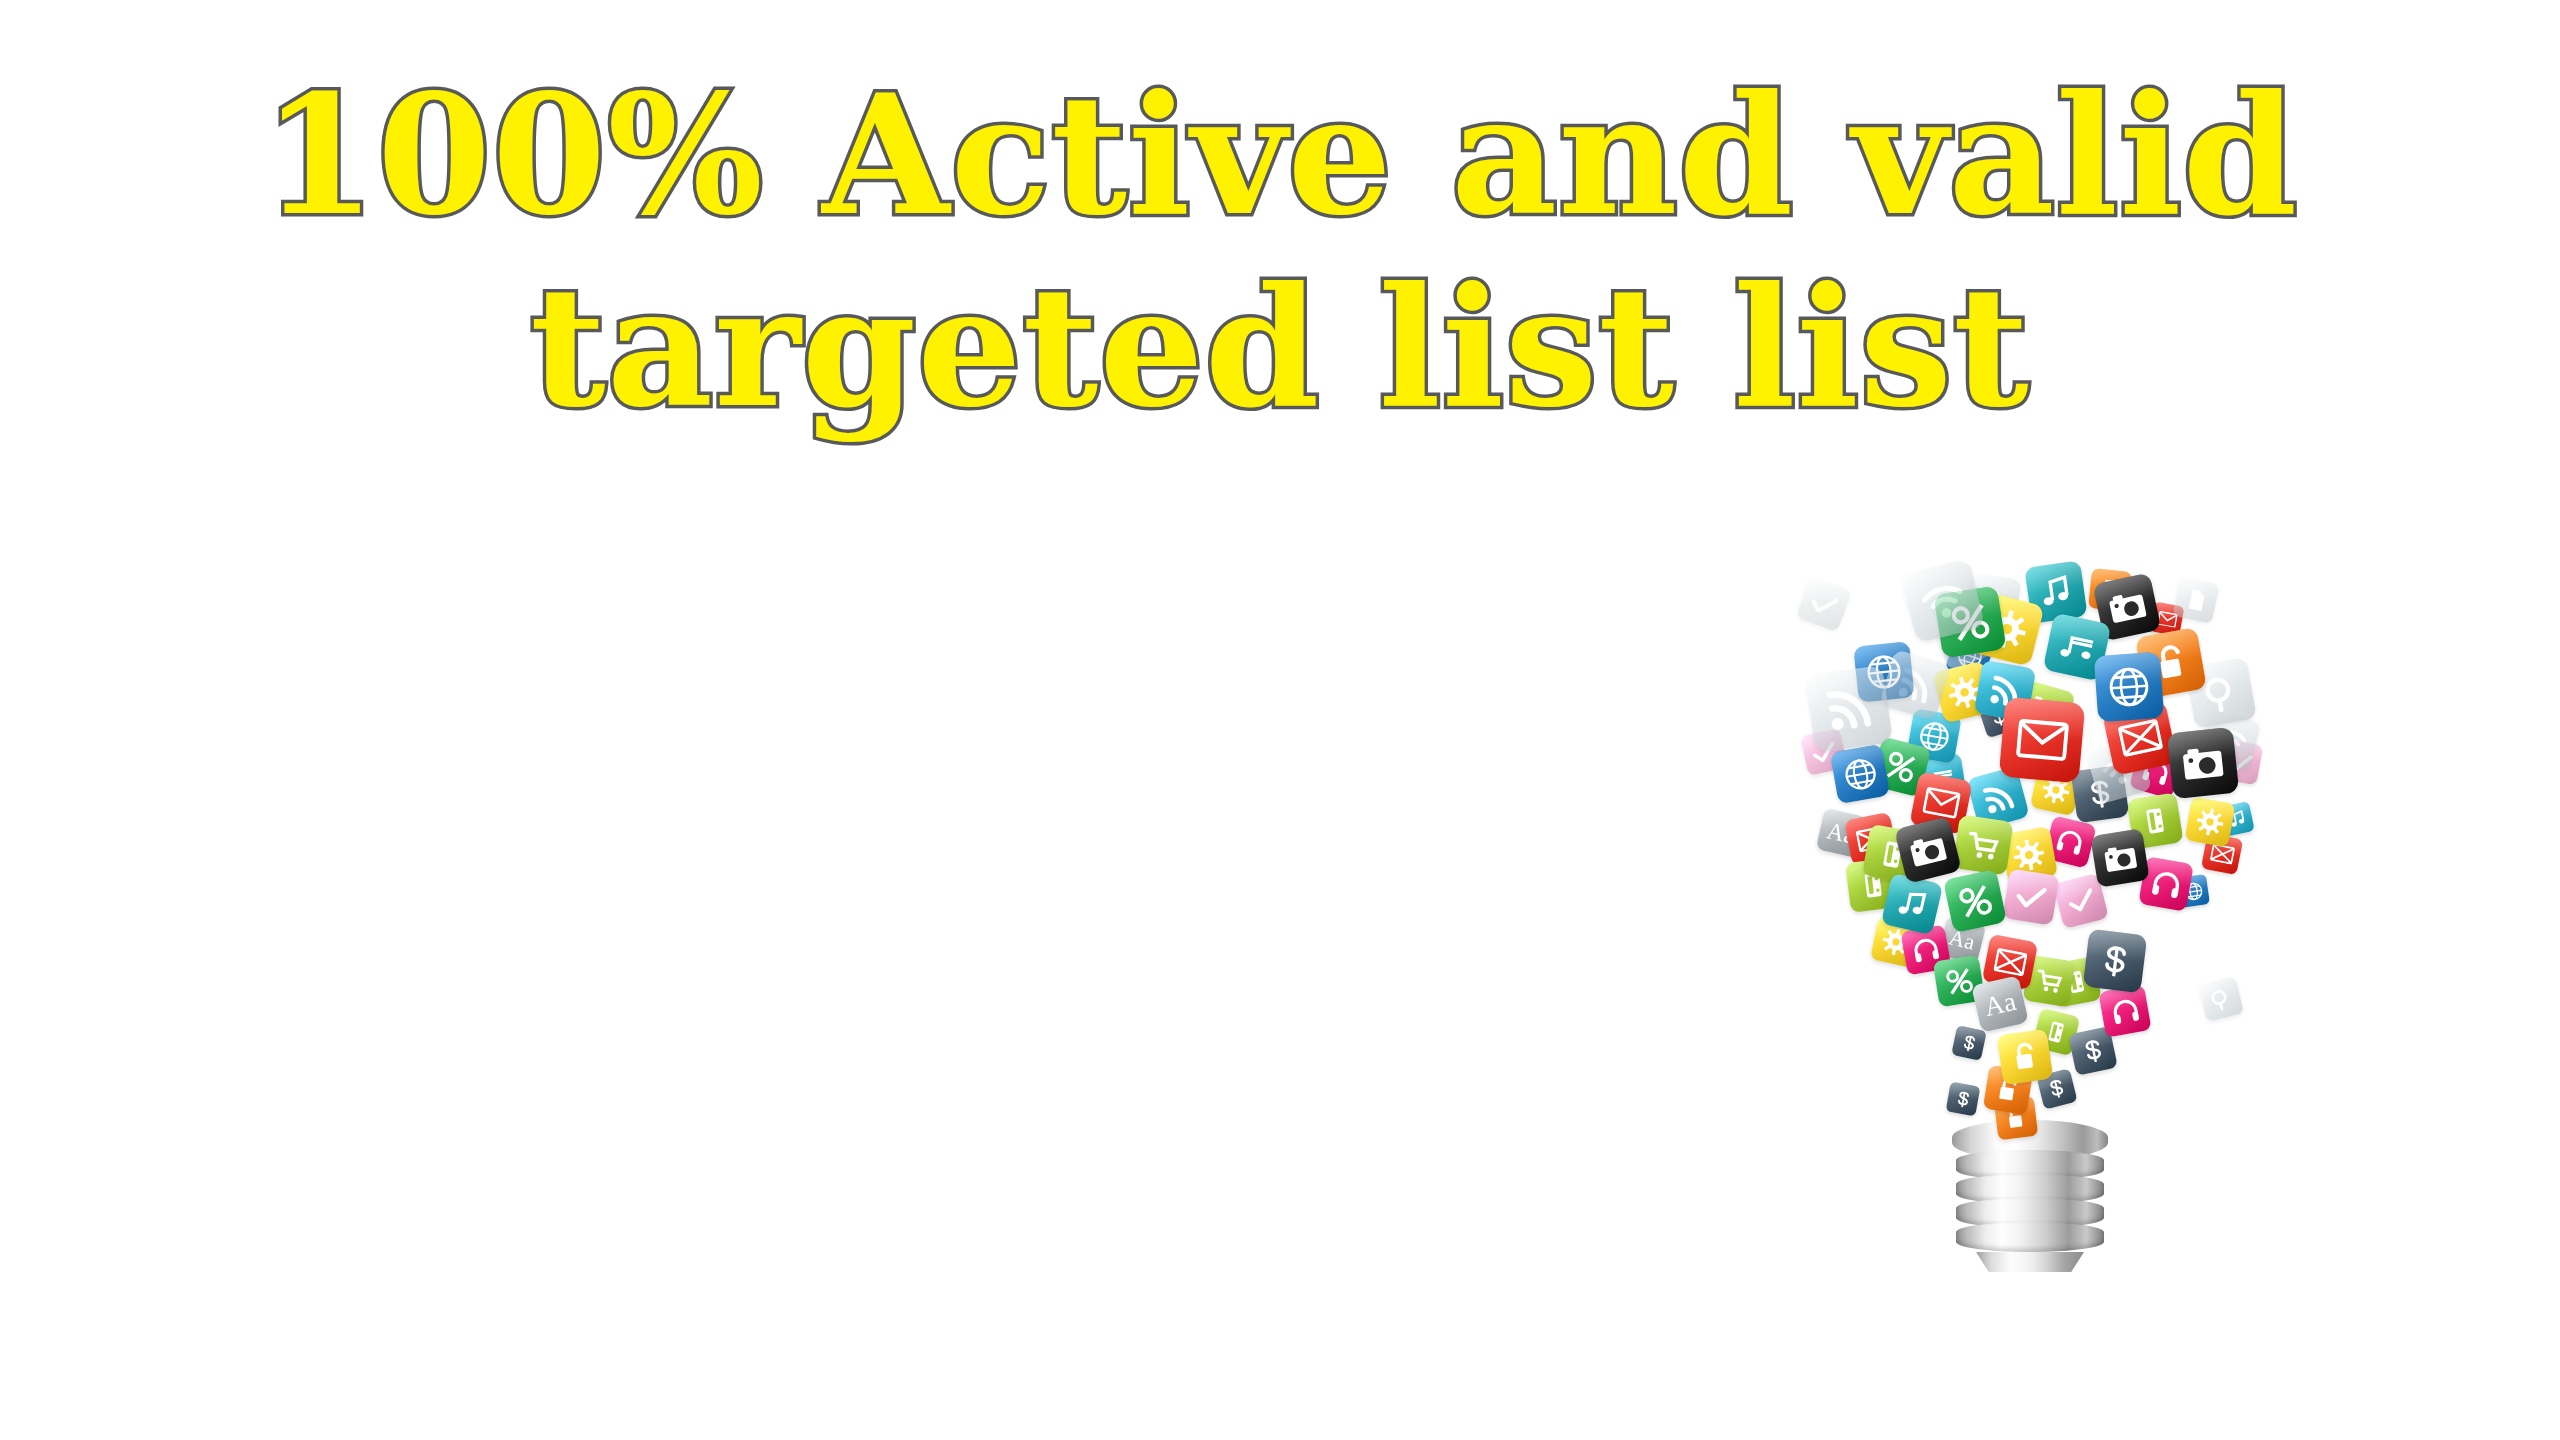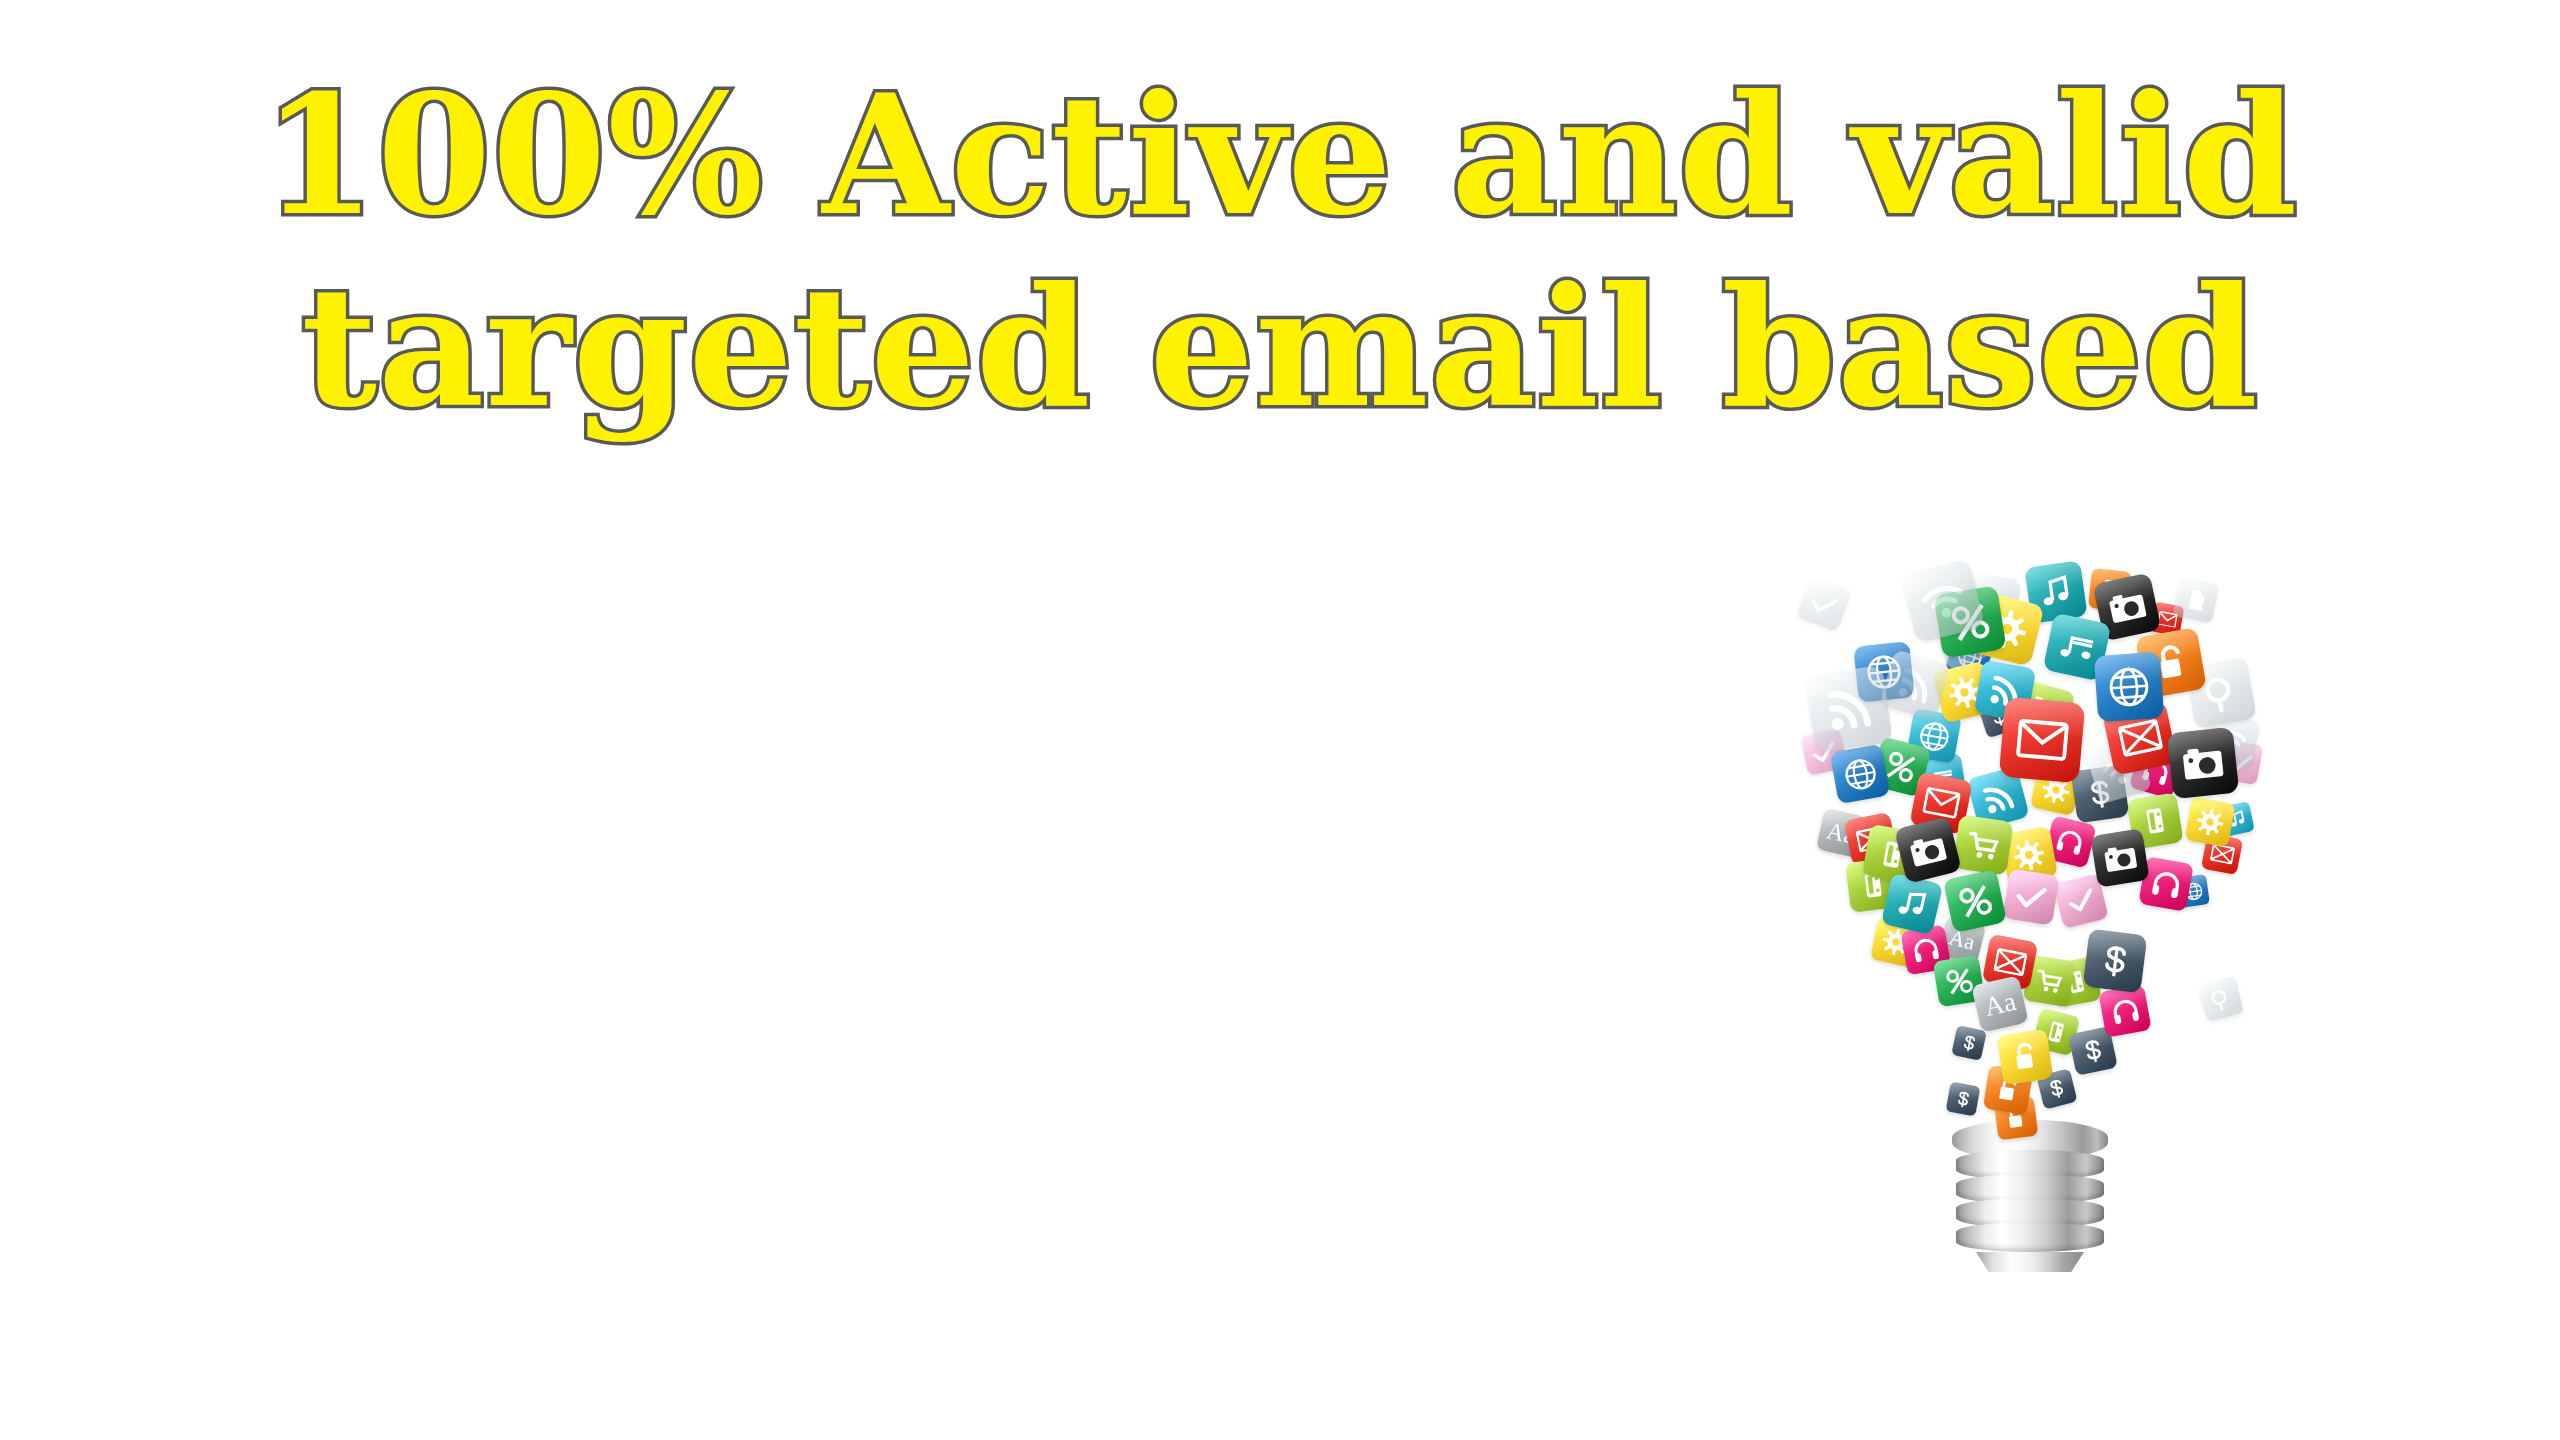--- a/index.html
+++ b/index.html
@@ -197,21 +197,21 @@
     background: #9a9a9a;
   }
 </style>
 </head>
 <body>
 
 <div id="canvas">
 
   <div class="headline">
     <span class="headline-line l1">100% Active and valid</span>
-    <span class="headline-line l2">targeted email based</span>
+    <span class="headline-line l2">targeted list list</span>
   </div>
 
 
   <div class="bulb-wrap">
 
     <div class="ground"></div>
 
     <div class="bulb-globe" id="globe">
         <div class="ic" style="left: 118px; top: 6px; width: 70px; height: 70px; transform: rotate(-14deg); opacity: 0.55; background: linear-gradient(150deg, rgb(253, 255, 255) 0%, rgb(207, 216, 220) 48%, rgb(171, 180, 184) 100%); z-index: 70;">
           <svg width="45" height="36.9" viewBox="0 0 26 21">

